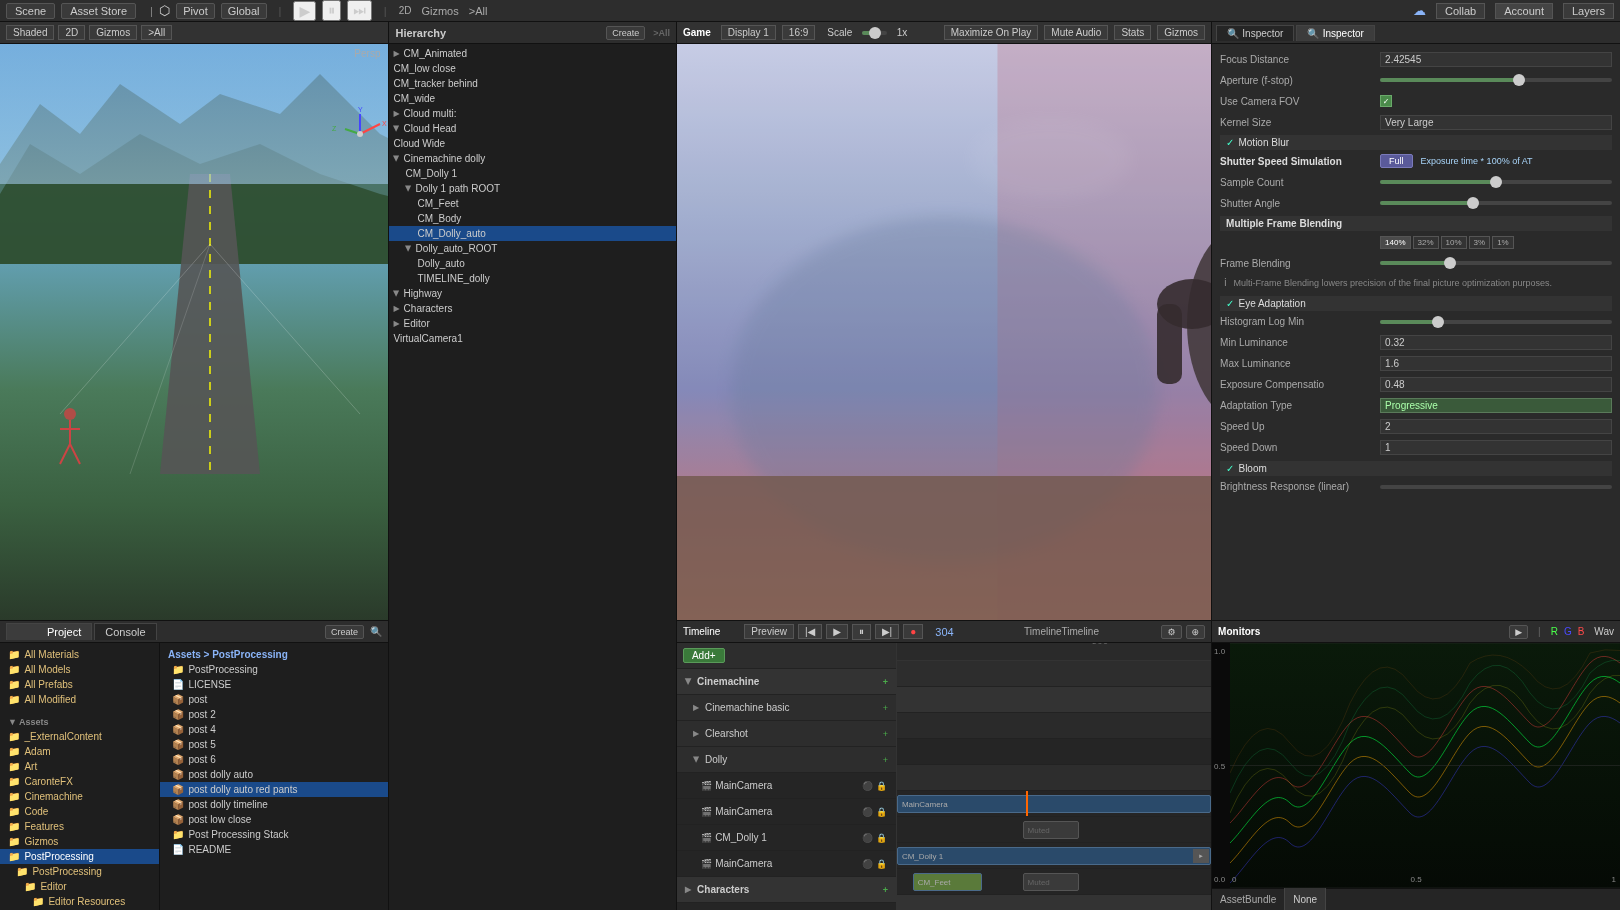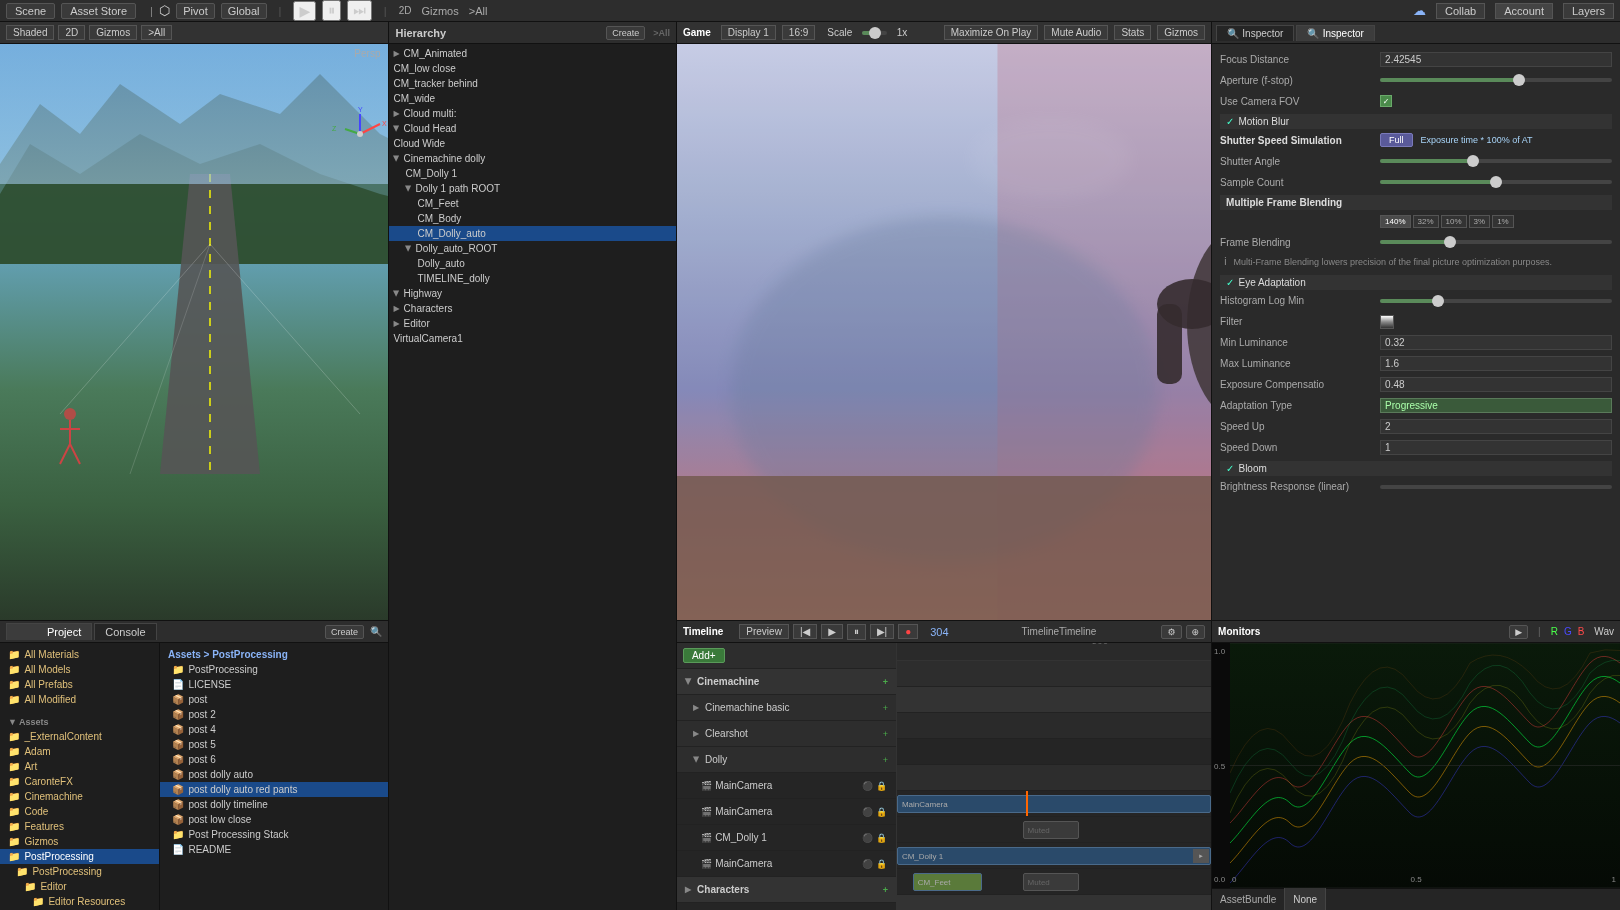--- a/index.html
+++ b/index.html
@@ -938,21 +938,21 @@
 
           <rect x="0" y="0" width="100%" height="100%" fill="#c04060" opacity="0.08"></rect>
 
           <ellipse cx="70%" cy="20%" rx="80" ry="40" fill="#ffffff" opacity="0.05" filter="url(#blur2)"></ellipse>
         </svg>
       </div>
     </div>
 
     <div class="timeline-panel">
       <div class="timeline-toolbar">
-        <span style="font-weight:bold;color:#fff;margin-right:12px;">Timeline</span>
+        <span style="font-weight:normal;color:#fff;margin-right:20px;">Timeline</span>
         <button class="timeline-btn">Preview</button>
         <button class="timeline-btn">|◀</button>
         <button class="timeline-btn">▶</button>
         <button class="timeline-btn">⏸</button>
         <button class="timeline-btn">▶|</button>
         <button class="timeline-btn" style="color:#f44;">●</button>
         <span style="margin:0 8px;color:#8ab4f8;font-size:11px;">304</span>
         <span style="flex:1;text-align:center;color:#aaa;">TimelineTimeline</span>
         <button class="btn-small">⚙</button>
         <button class="btn-small">⊕</button>
@@ -1109,45 +1109,49 @@
             <div class="slider-fill" style="width:60%"></div>
             <div class="slider-thumb" style="left:calc(60% - 6px)"></div>
           </div>
         </div>
 
         <div class="inspector-row">
           <span class="inspector-label">Use Camera FOV</span>
           <div class="checkbox-checked">✓</div>
         </div>
 
+        <div class="inspector-row">
+          <span class="inspector-label">Kernel Size</span>
+          <span class="inspector-value">Very Large</span>
+        </div>
 
         <div class="section-header">
           <span class="check">✓</span>
           <span>Motion Blur</span>
         </div>
 
         <div class="inspector-row">
           <span class="inspector-label" style="font-weight:bold;color:#ddd;">Shutter Speed Simulation</span>
           <button class="full-btn" style="margin-right:4px;">Full</button>
           <span class="inspector-value no-bg" style="font-size:9px;">Exposure time * 100% of AT</span>
+        </div>
+
+        <div class="inspector-row">
+          <span class="inspector-label">Sample Count</span>
+          <div class="slider-track" style="flex:1;">
+            <div class="slider-fill" style="width:50%"></div>
+            <div class="slider-thumb" style="left:calc(50% - 6px)"></div>
+          </div>
         </div>
 
         <div class="inspector-row">
           <span class="inspector-label">Shutter Angle</span>
           <div class="slider-track" style="flex:1;">
             <div class="slider-fill" style="width:40%"></div>
             <div class="slider-thumb" style="left:calc(40% - 6px)"></div>
-          </div>
-        </div>
-
-        <div class="inspector-row">
-          <span class="inspector-label">Sample Count</span>
-          <div class="slider-track" style="flex:1;">
-            <div class="slider-fill" style="width:50%"></div>
-            <div class="slider-thumb" style="left:calc(50% - 6px)"></div>
           </div>
         </div>
 
         <div class="section-header">
           <span style="font-weight:bold;">Multiple Frame Blending</span>
         </div>
 
         <div class="inspector-row">
           <span class="inspector-label"></span>
           <div class="percent-btns">
@@ -1179,26 +1183,20 @@
 
         <div class="inspector-row">
           <span class="inspector-label">Histogram Log Min</span>
           <div class="slider-track" style="flex:1;">
             <div class="slider-fill" style="width:25%"></div>
             <div class="slider-thumb" style="left:calc(25% - 6px)"></div>
           </div>
         </div>
 
 
-        <div class="inspector-row">
-          <span class="inspector-label">Filter</span>
-          <div style="flex:1;display:flex;gap:2px;">
-            <div style="width:14px;height:14px;background:linear-gradient(to bottom,#fff,#888,#333);border:1px solid #555;"></div>
-          </div>
-        </div>
 
         <div class="inspector-row">
           <span class="inspector-label">Min Luminance</span>
           <span class="inspector-value">0.32</span>
         </div>
 
         <div class="inspector-row">
           <span class="inspector-label">Max Luminance</span>
           <span class="inspector-value">1.6</span>
         </div>

